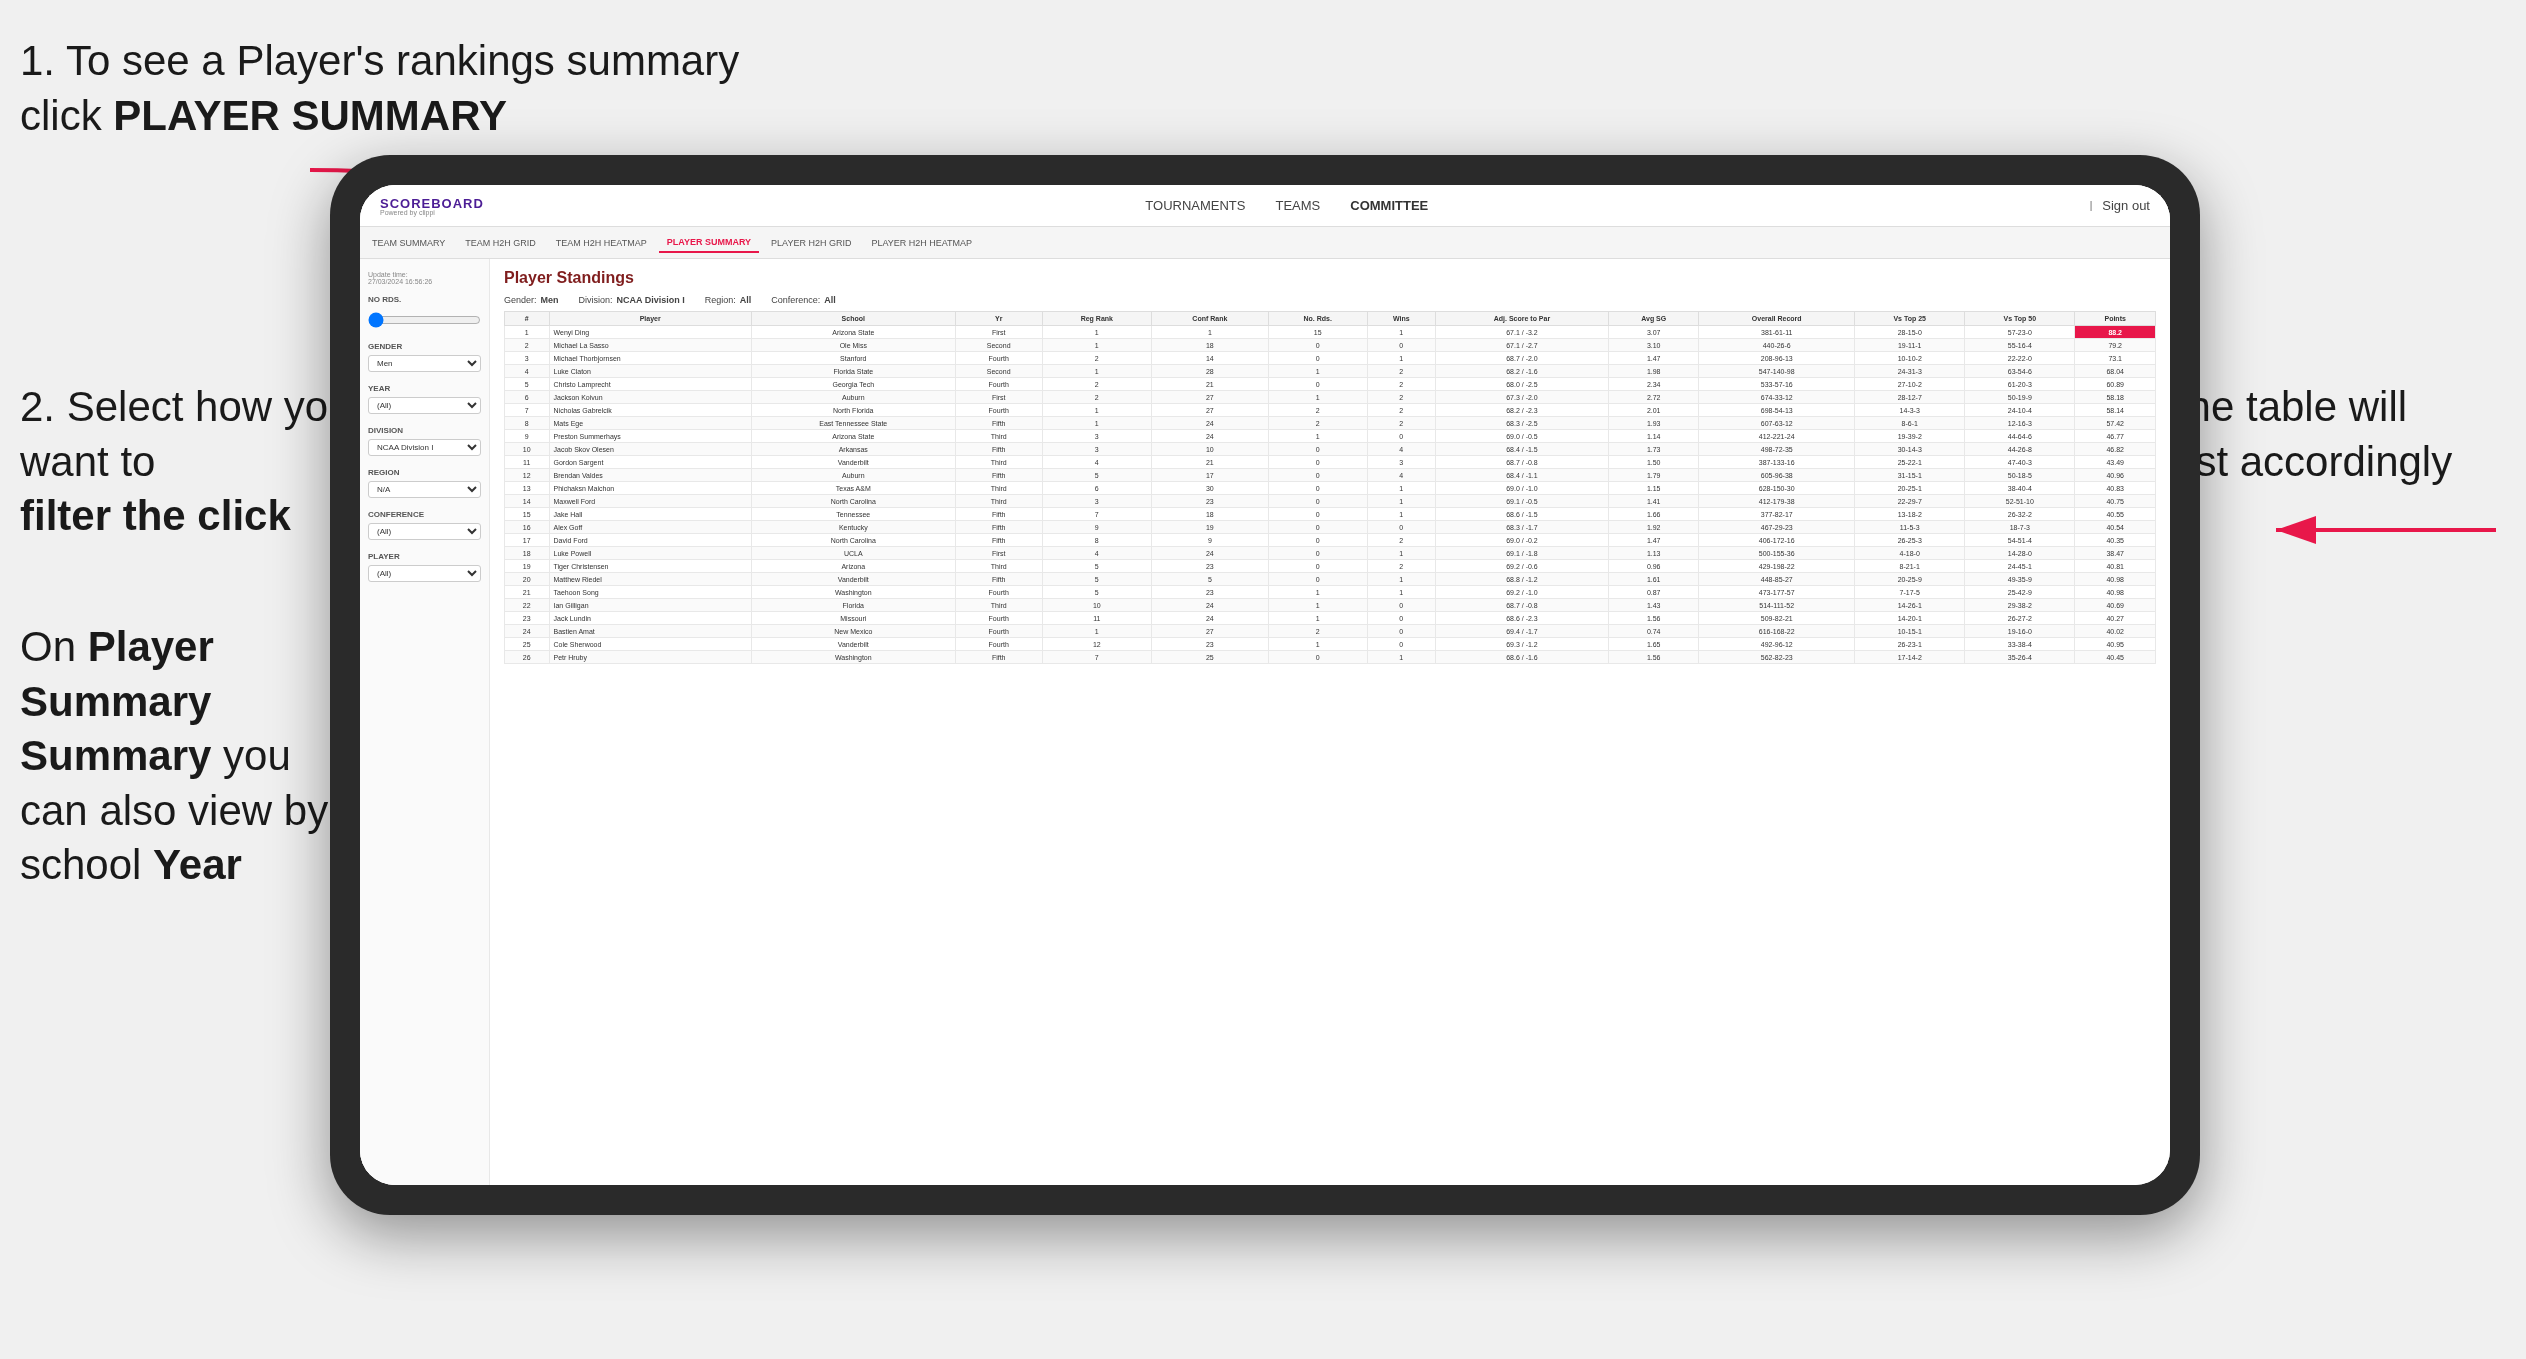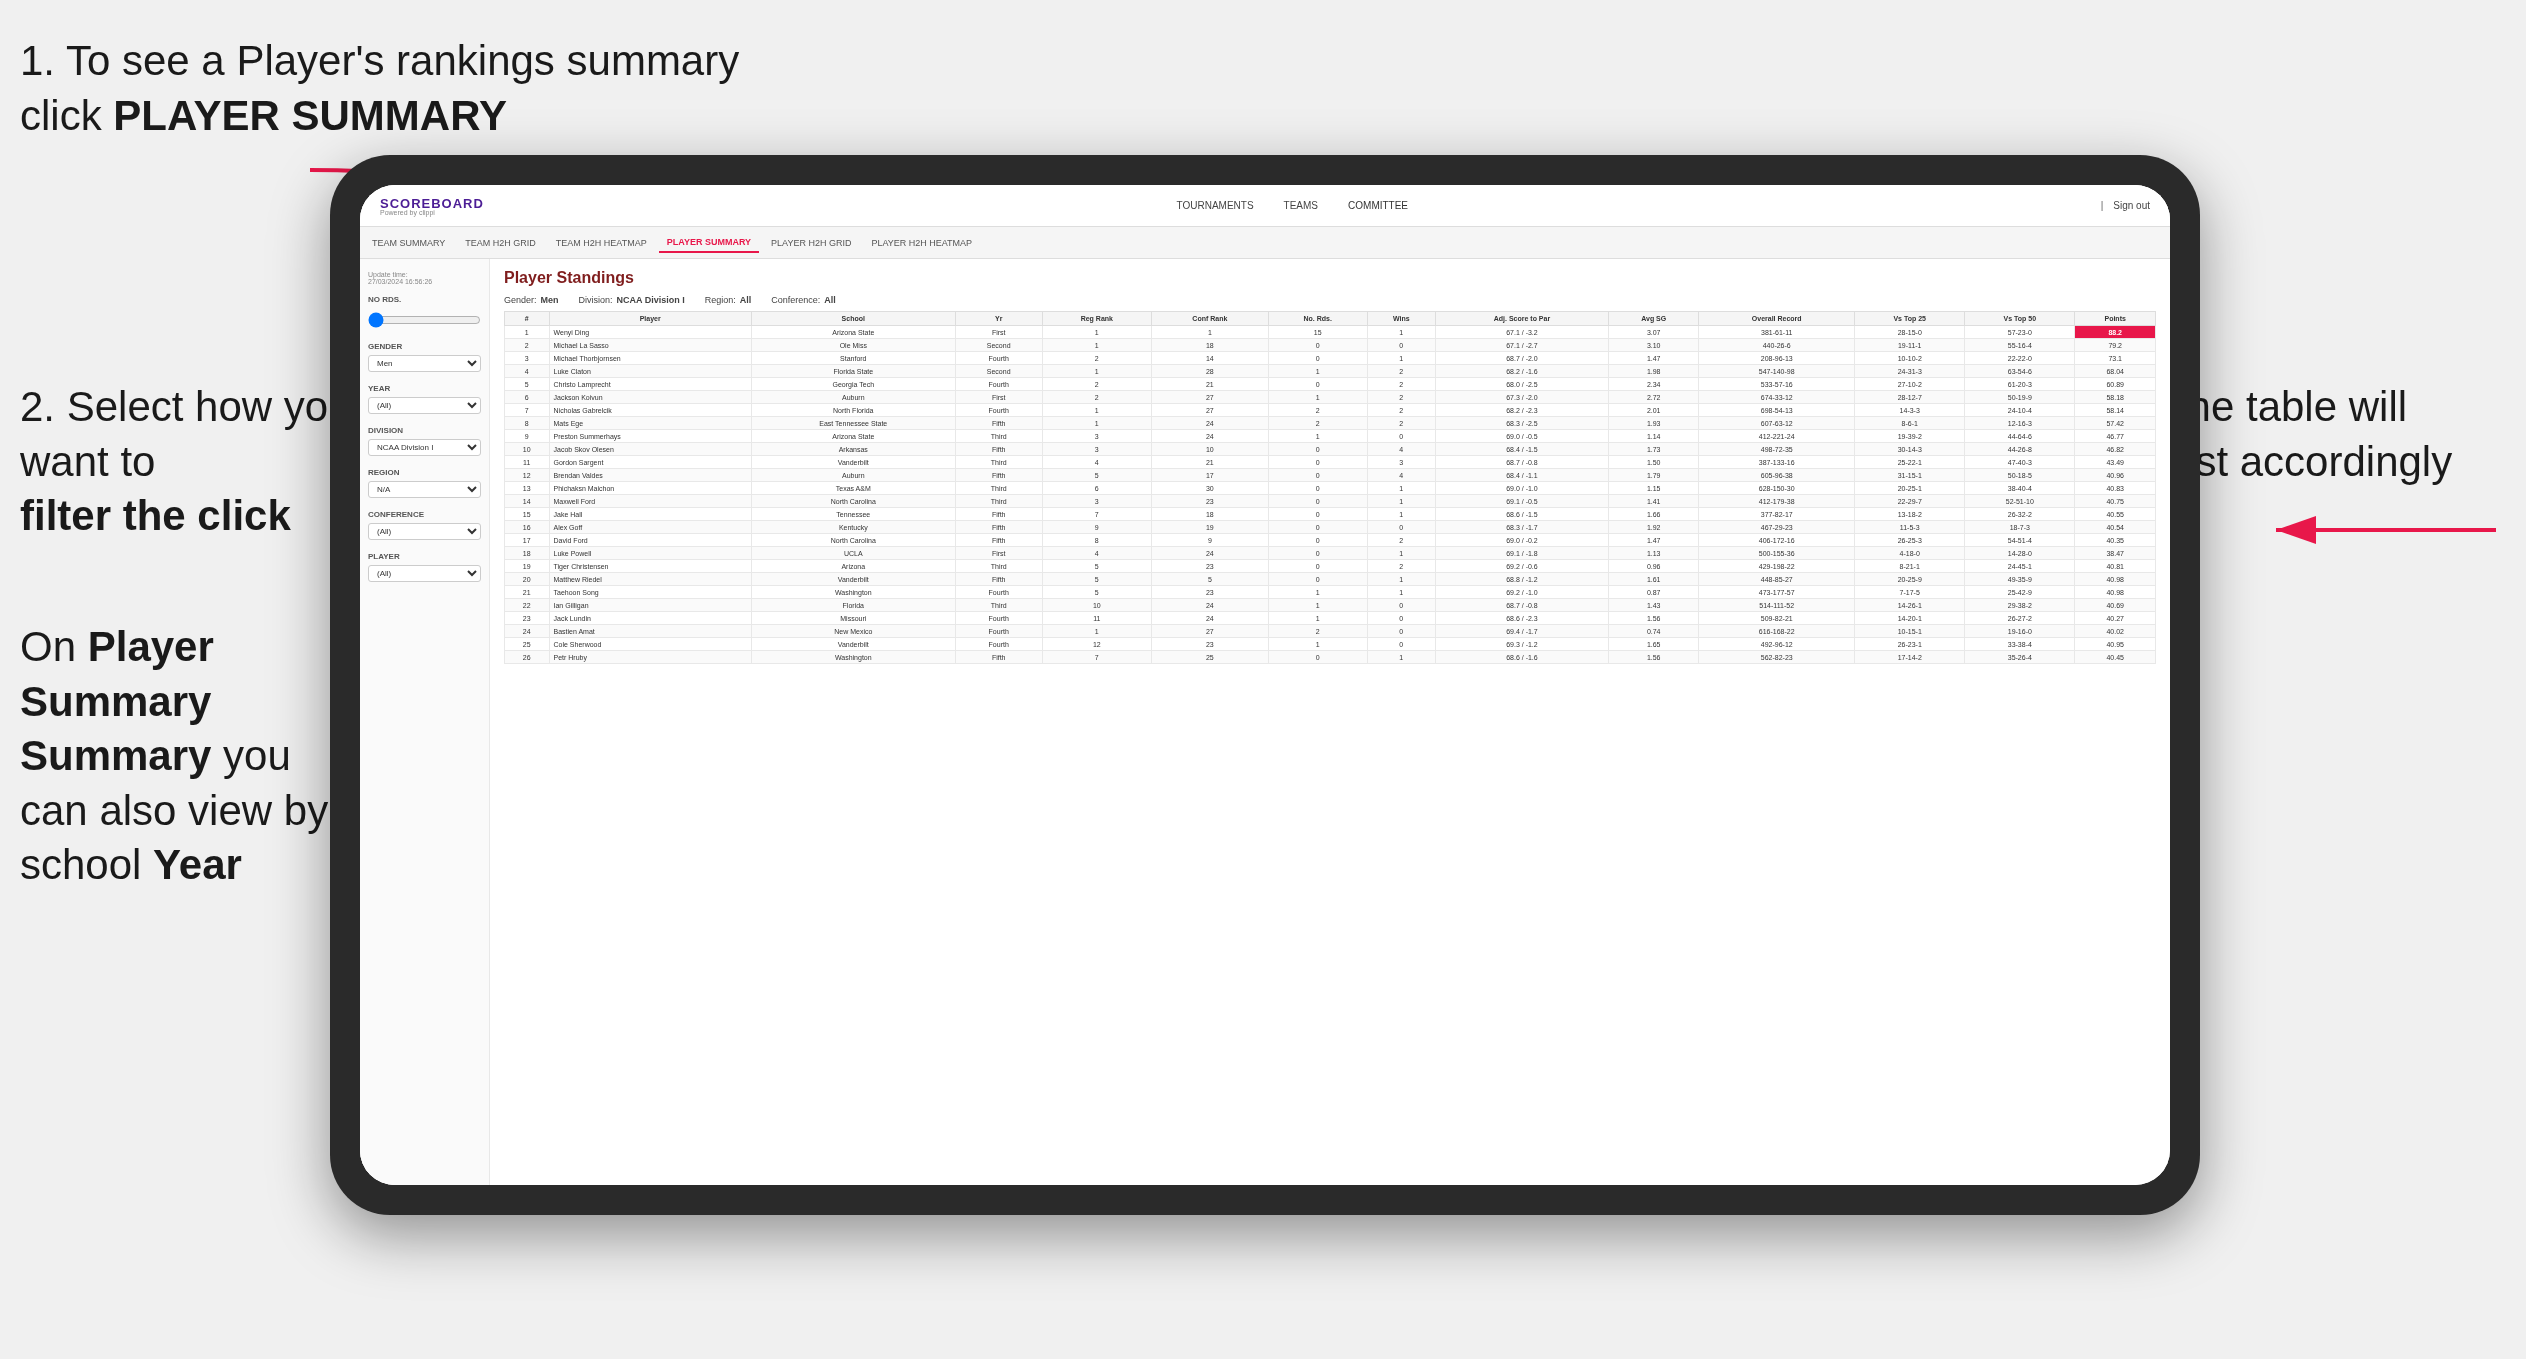--- a/index.html
+++ b/index.html
@@ -111,29 +111,29 @@
       margin-top: -2px;
     }
 
     .nav-links {
       display: flex;
       gap: 30px;
       align-items: center;
     }
 
     .nav-link {
-      font-size: 10px;
+      font-size: 13px;
       color: #444;
       cursor: pointer;
       font-weight: 500;
     }
 
     .nav-link.active {
       color: #333;
-      font-weight: 400;
+      font-weight: 700;
     }
 
     .nav-right {
       display: flex;
       align-items: center;
       gap: 10px;
       font-size: 10px;
       color: #666;
     }
 

